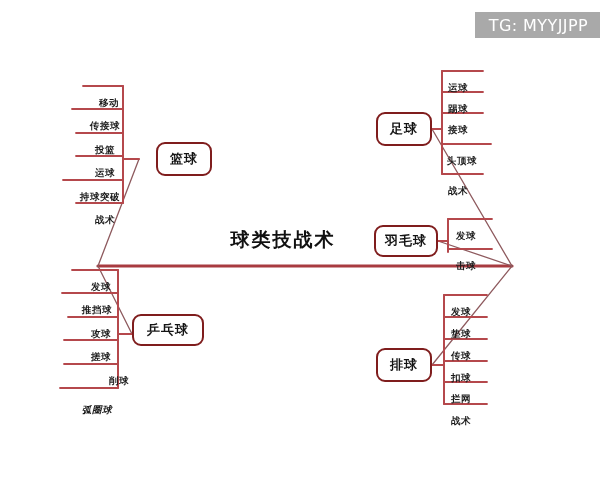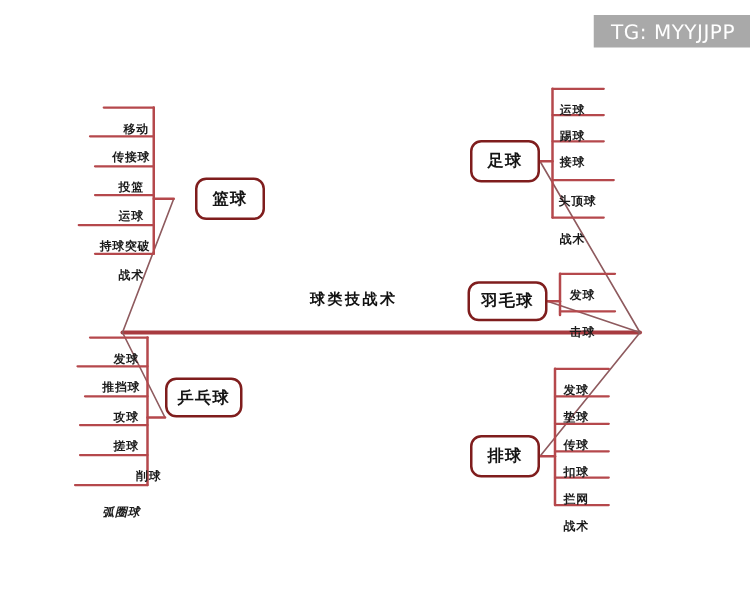--- a/index.html
+++ b/index.html
@@ -38,21 +38,21 @@
     z-index: 4;
   }
   .node-box.branch {
     font-size: 13px;
   }
   .center-label {
     position: absolute;
     z-index: 4;
     color: #111111;
     font-weight: bold;
-    font-size: 12px;
+    font-size: 19px;
     letter-spacing: 2px;
     white-space: nowrap;
   }
   .leaf-label {
     position: absolute;
     z-index: 3;
     color: #1b1b1b;
     font-weight: bold;
     font-size: 9.5px;
     letter-spacing: 0.6px;
@@ -141,21 +141,21 @@
   <div id="node-layer">
       <div class="node-box branch" style="left: 156px; top: 142px; width: 56px; height: 34px;">
         <span>篮球</span>
       </div>
       <div class="leaf-label" style="left: 109px; top: 83px;">移动</div>
       <div class="leaf-label" style="left: 105px; top: 106px;">传接球</div>
       <div class="leaf-label" style="left: 105px; top: 130px;">投篮</div>
       <div class="leaf-label" style="left: 105px; top: 153px;">运球</div>
       <div class="leaf-label" style="left: 100px; top: 177px;">持球突破</div>
       <div class="leaf-label" style="left: 105px; top: 200px;">战术</div>
-      <div class="node-box branch" style="left: 132px; top: 302px; width: 62px; height: 32px;">
+      <div class="node-box branch" style="left: 132px; top: 314px; width: 72px; height: 32px;">
         <span>乒乓球</span>
       </div>
       <div class="leaf-label" style="left: 101px; top: 267px;">发球</div>
       <div class="leaf-label" style="left: 97px; top: 290px;">推挡球</div>
       <div class="leaf-label" style="left: 101px; top: 314px;">攻球</div>
       <div class="leaf-label" style="left: 101px; top: 337px;">搓球</div>
       <div class="leaf-label" style="left: 101px; top: 361px; padding-left: 36px;">削球</div>
       <div class="leaf-label" style="left: 97px; top: 390px; font-style: italic;">弧圈球</div>
       <div class="node-box branch" style="left: 376px; top: 112px; width: 56px; height: 34px;">
         <span>足球</span>

